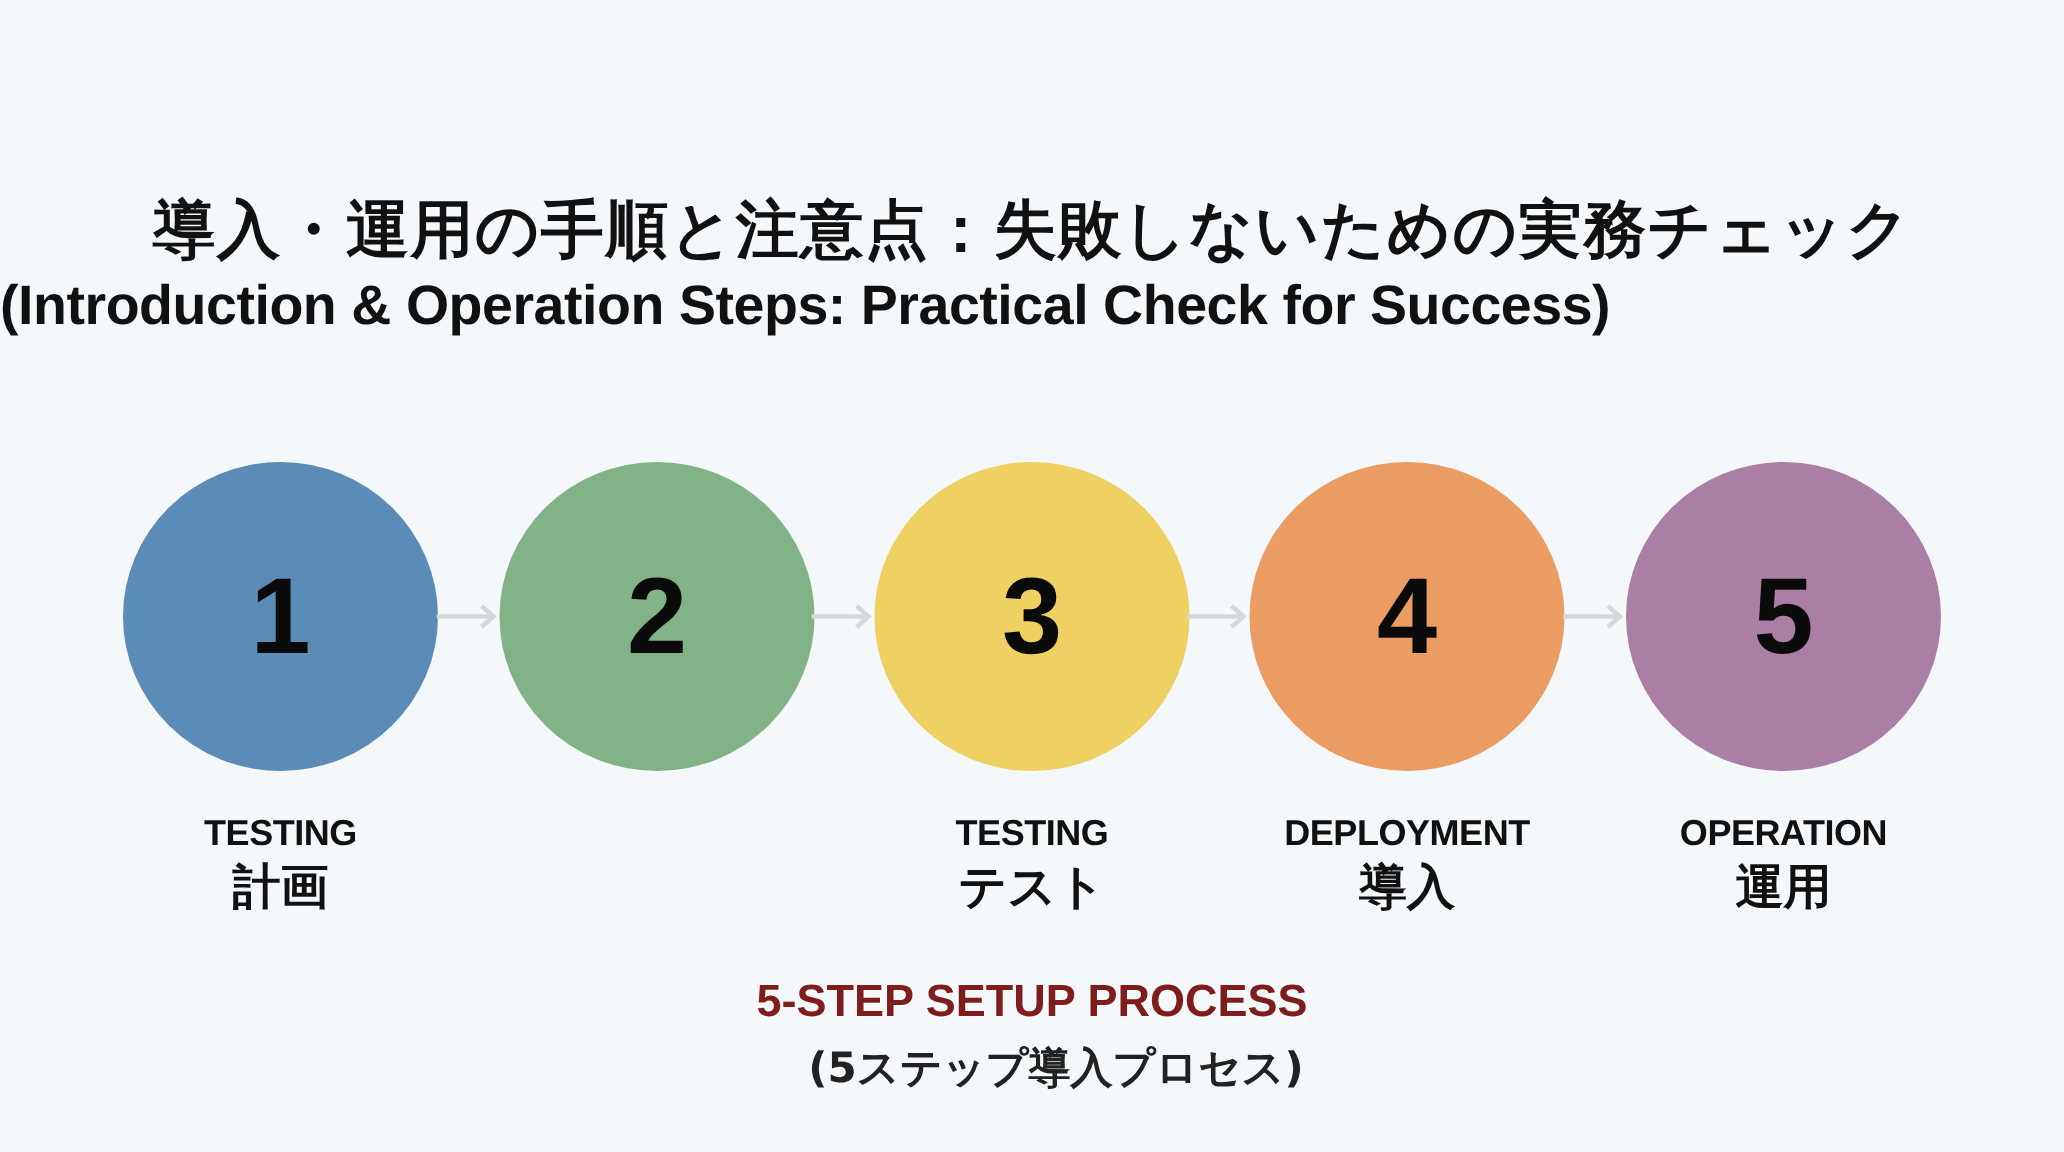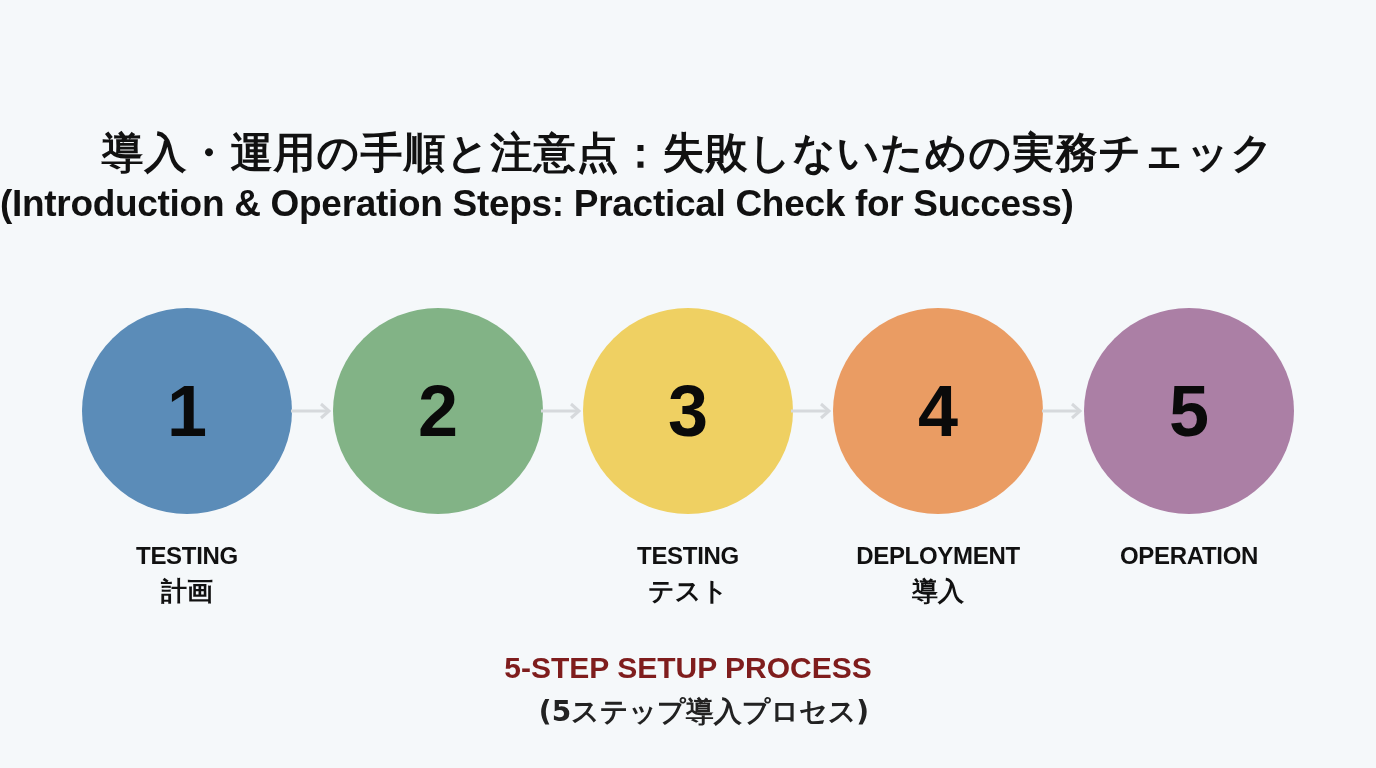--- a/index.html
+++ b/index.html
@@ -31,21 +31,21 @@
   }
   .arrow { position: absolute; top: 374px; width: 44px; height: 20px; }
   .label {
     position: absolute; top: 514px; width: 220px; text-align: center;
   }
   .label .en {
     font-size: 24px; font-weight: 700; font-family: "Liberation Sans", sans-serif;
     display: block; line-height: 30px; letter-spacing: -0.3px;
   }
   .label .ja {
-    font-size: 26px; font-weight: 700; font-family: "DejaVu Sans", sans-serif;
+    font-size: 32px; font-weight: 700; font-family: "DejaVu Sans", sans-serif;
     display: block; line-height: 40px;
   }
   .footer-en {
     position: absolute; left: 0; top: 624px; width: 1376px; text-align: center;
     font-size: 30px; font-weight: 700; color: #7f1d1d;
     font-family: "Liberation Sans", sans-serif;
   }
   .footer-ja {
     position: absolute; left: 0; top: 666px; width: 1376px; text-align: center;
     font-size: 28px; font-weight: 700; color: #222;
@@ -101,17 +101,18 @@
   <div class="label" style="left:828px;">
     <span class="en">DEPLOYMENT</span>
     <span class="ja">導入</span>
   </div>
   <div class="label" style="left:578px;">
     <span class="en">TESTING</span>
     <span class="ja">テスト</span>
   </div>
   <div class="label" style="left:1079px;">
     <span class="en">OPERATION</span>
+    <span class="ja">運用</span>
   </div>
 
   <div class="footer-en">5-STEP SETUP PROCESS</div>
   <div class="footer-ja">(5ステップ導入プロセス)</div>
 </div>
 
 </body></html>

